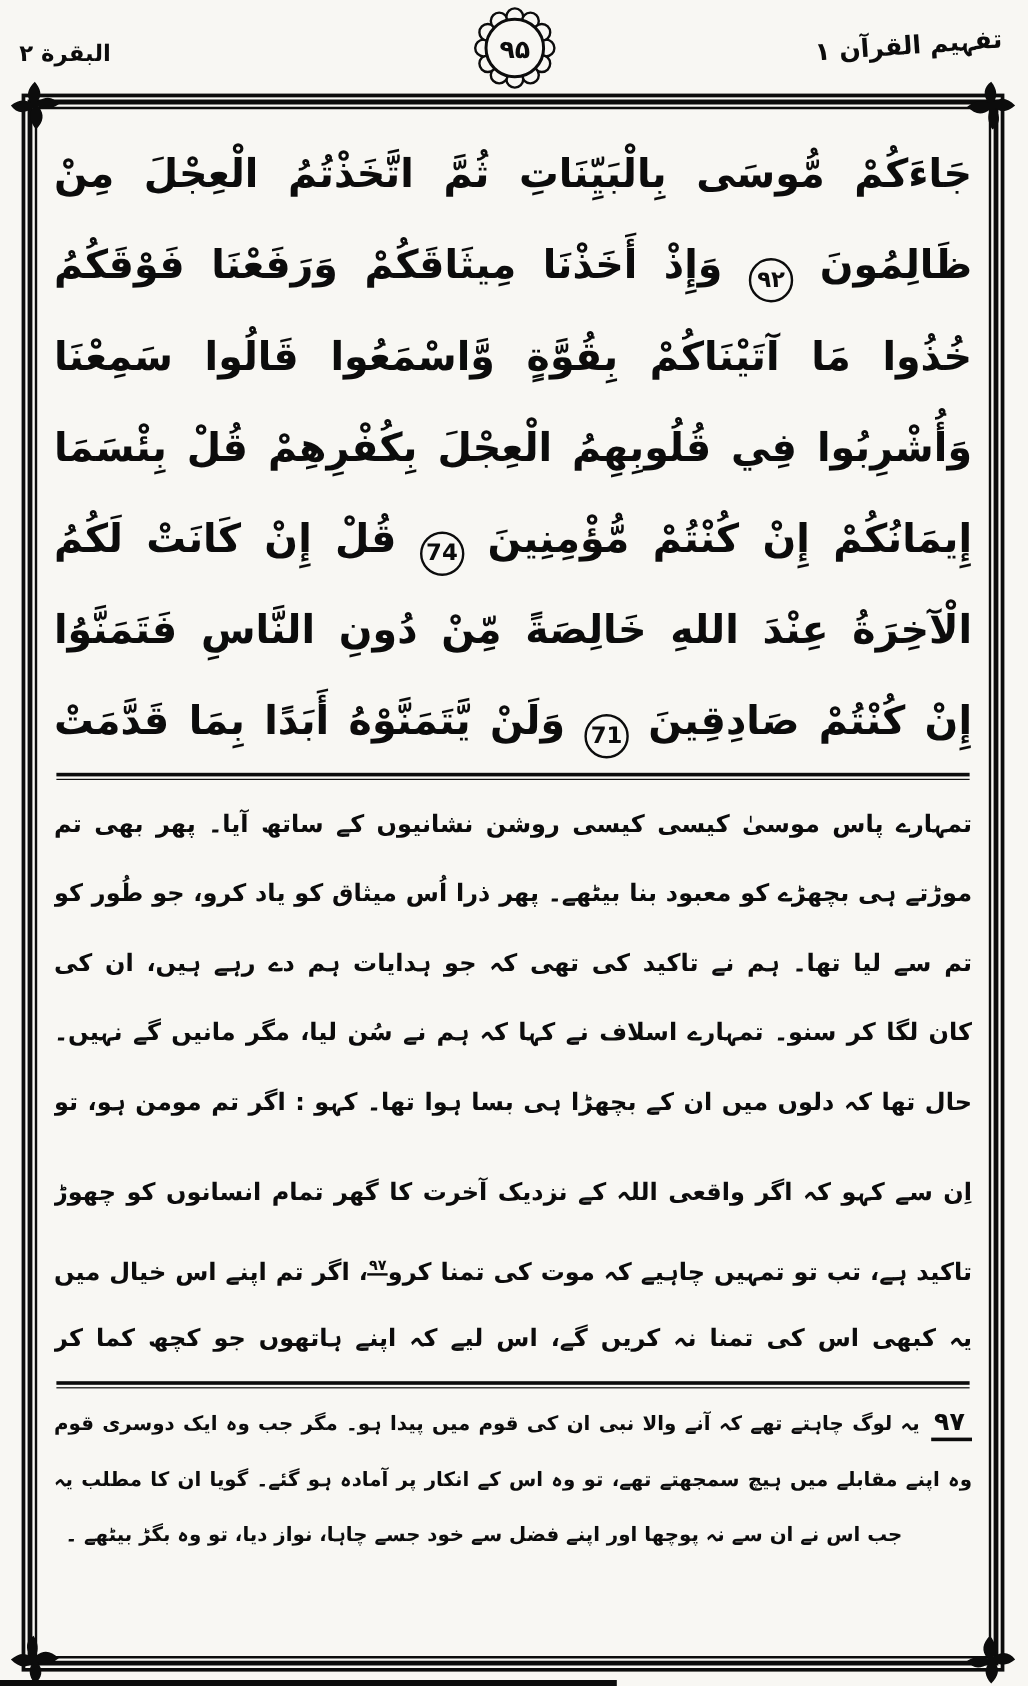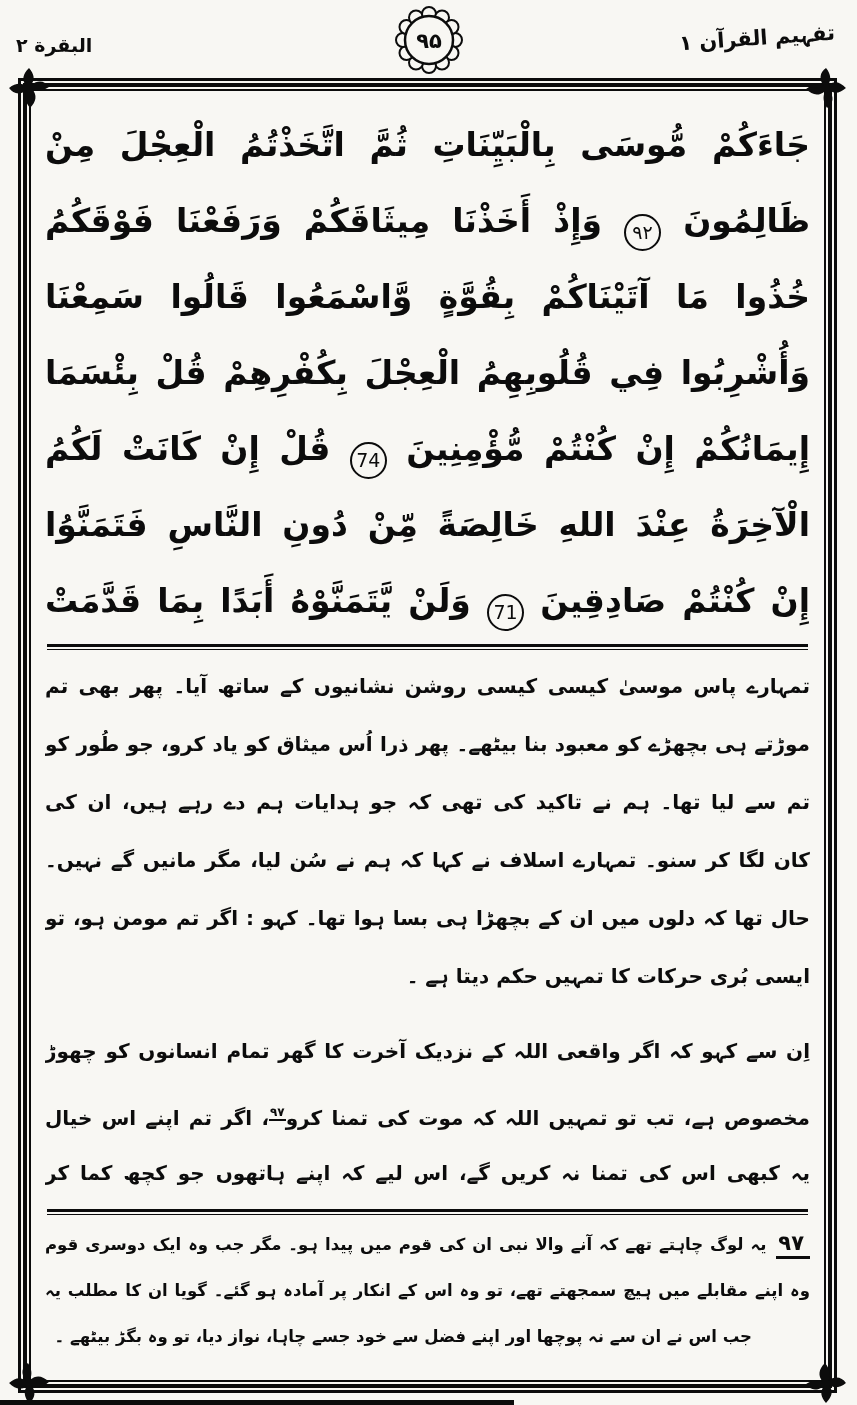--- a/index.html
+++ b/index.html
@@ -49,21 +49,21 @@
   .q-line {
     height:76px; line-height:76px; overflow:hidden;
     font-size:33px; font-weight:bold;
     text-align:justify; text-align-last:justify;
     white-space:normal;
   }
   .ayah-badge {
     display:inline-block; width:37px; height:37px; line-height:33px;
     border:2.5px solid #0c0c0c; border-radius:50%;
     text-align:center; text-align-last:center;
-    font-size:19px; font-weight:normal; vertical-align:-7px;
+    font-size:19px; font-weight:bold; vertical-align:-7px;
   }
 
   
   .divider {
     height:6px; margin:5px 2px 7px 2px;
     border-top:3px solid #0c0c0c; border-bottom:1.5px solid #0c0c0c;
   }
 
   
   .u-line {
@@ -164,26 +164,25 @@
 
       <div class="divider"></div>
 
       <div class="translation">
         <div class="para1">
           <div class="u-line">تمہارے پاس موسیٰ کیسی کیسی روشن نشانیوں کے ساتھ آیا۔ پھر بھی تم ایسے ظالم تھے کہ اس کے پیٹھ</div>
           <div class="u-line">موڑتے ہی بچھڑے کو معبود بنا بیٹھے۔ پھر ذرا اُس میثاق کو یاد کرو، جو طُور کو تمہارے اوپر اُٹھا کر ہم نے</div>
           <div class="u-line">تم سے لیا تھا۔ ہم نے تاکید کی تھی کہ جو ہدایات ہم دے رہے ہیں، ان کی سختی کے ساتھ پابندی کرو اور</div>
           <div class="u-line">کان لگا کر سنو۔ تمہارے اسلاف نے کہا کہ ہم نے سُن لیا، مگر مانیں گے نہیں۔ اور ان کی باطل پرستی کا یہ</div>
           <div class="u-line">حال تھا کہ دلوں میں ان کے بچھڑا ہی بسا ہوا تھا۔ کہو : اگر تم مومن ہو، تو یہ عجیب ایمان ہے، جو</div>
-          <div class="u-line short">ایسی بُری حرکات کا تمہیں حکم دیتا ہے ۔</div>
         </div>
         <div class="para2">
           <div class="u-line">اِن سے کہو کہ اگر واقعی اللہ کے نزدیک آخرت کا گھر تمام انسانوں کو چھوڑ کر صرف تمہارے ہی لیے</div>
           <div class="u-line">
-            <span>مخصوص ہے، تب تو تمہیں اللہ کہ موت کی تمنا کرو</span><span class="fn-ref">۹۷</span><span>، اگر تم اپنے اس خیال میں سچے ہو——یقین جانو کہ</span>
+            <span>تاکید ہے، تب تو تمہیں چاہیے کہ موت کی تمنا کرو</span><span class="fn-ref">۹۷</span><span>، اگر تم اپنے اس خیال میں سچے ہو——یقین جانو کہ</span>
           </div>
           <div class="u-line">یہ کبھی اس کی تمنا نہ کریں گے، اس لیے کہ اپنے ہاتھوں جو کچھ کما کر انہوں نے وہاں بھیجا ہے، اس کا اقتضا یہی ہے</div>
         </div>
       </div>
 
       <div class="divider"></div>
 
       <div class="footnote">
         <div class="f-line">
           <span class="fn-marker">۹۷</span><span>یہ لوگ چاہتے تھے کہ آنے والا نبی ان کی قوم میں پیدا ہو۔ مگر جب وہ ایک دوسری قوم میں پیدا ہوا، جسے</span>

